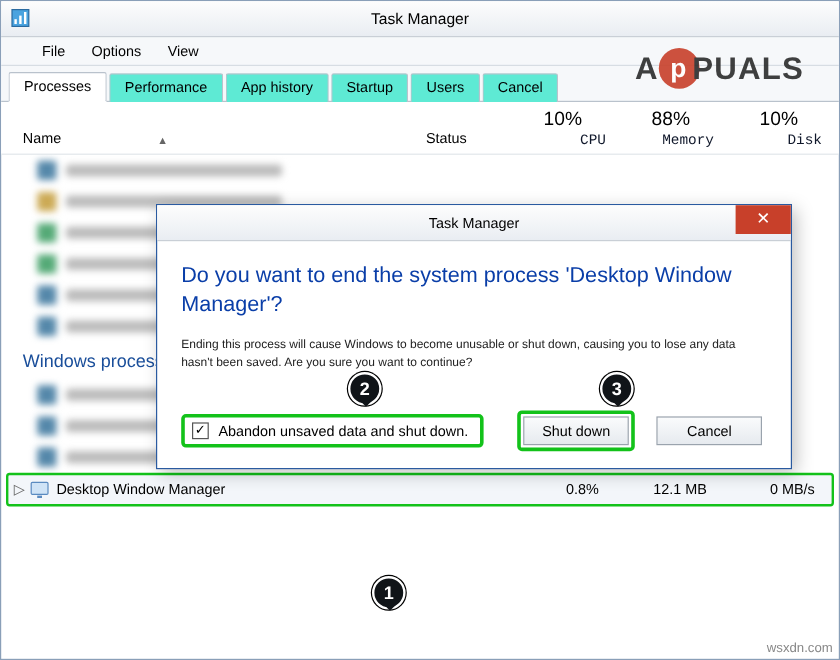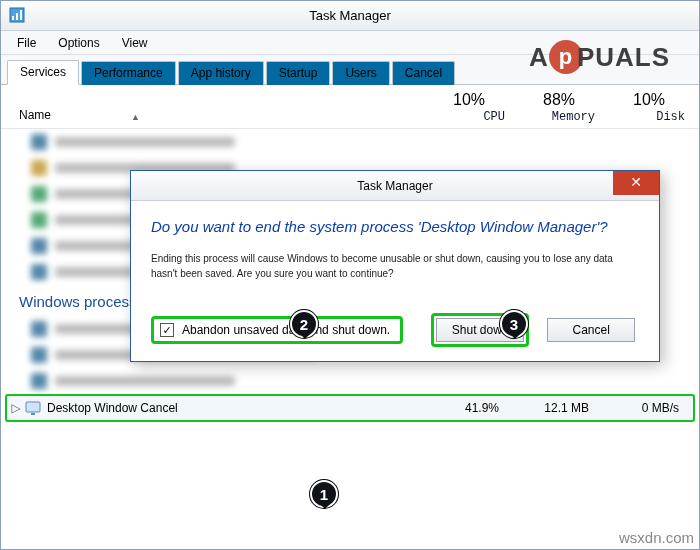--- a/index.html
+++ b/index.html
@@ -25,38 +25,38 @@
     position: relative;
   }
   .titlebar-icon {
     position: absolute; left: 8px; top: 6px; width: 16px; height: 16px;
   }
   .titlebar-title { font-size: 13px; }
   .menubar {
     height: 24px;
     display: flex;
     align-items: center;
-    padding: 0 6px;
+    padding: 0 24px;
     gap: 2px;
     background: #f6f8fa;
     border-bottom: 1px solid #d7dde3;
   }
   .menubar span { padding: 3px 10px; cursor: default; }
   .tabs {
     display: flex;
     align-items: flex-end;
     padding: 4px 6px 0 6px;
     background: #f6f8fa;
     border-bottom: 1px solid #b9c2cc;
   }
   .tab {
     padding: 4px 12px 5px 12px;
     border: 1px solid #b9c2cc;
     border-bottom: none;
-    background: #0369a1;
+    background: #5eead4;
     margin-right: 2px;
     font-size: 12px;
     border-top-left-radius: 2px;
     border-top-right-radius: 2px;
     position: relative;
     top: 1px;
   }
   .tab.active { background: #fff; border-bottom: 1px solid #fff; }
   .header-row {
     display: flex;
@@ -121,24 +121,23 @@
     position:relative;
   }
   .dlg-close {
     position:absolute; right:0; top:0; width:46px; height:24px;
     background:#c8402a; color:#fff; text-align:center; line-height:22px;
     font-size:14px;
   }
   .dlg-body { padding: 16px 20px 14px 20px; }
   .dlg-main {
     color:#0a3ea8;
-    font-size:15px;
+    font-size:18px;
     line-height:1.35;
     margin-bottom:14px;
-    font-style:italic;
   }
   .dlg-desc { font-size:10px; line-height:1.5; color:#222; margin-bottom:32px;}
   .dlg-actions { display:flex; align-items:center; }
   .chk-wrap {
     display:flex; align-items:center;
     border:3px solid #13c21a; border-radius:4px;
     padding:4px 10px 4px 6px;
     margin-right: 28px;
   }
   .chk-box {
@@ -165,21 +164,21 @@
   .watermark {
     position:absolute; right:30px; top:40px; z-index:40;
     font-size:26px; font-weight:600; color:#2b2b2b; letter-spacing:1px;
     display:flex; align-items:center; opacity:.9;
   }
   .watermark .circ{
     width:34px;height:34px;border-radius:50%;background:#c8402a;color:#fff;
     display:flex;align-items:center;justify-content:center;font-size:22px;margin-right:-6px;
   }
   .credit{
-    position:absolute; right:6px; bottom:4px; font-size:15px; color:#888; z-index:5;
+    position:absolute; right:6px; bottom:4px; font-size:11px; color:#888; z-index:5;
   }
   svg { display:block; }
 </style>
 </head>
 <body>
 
 <div class="window-border">
 
   <div class="titlebar">
     <span class="titlebar-icon">
@@ -193,32 +192,35 @@
     <span class="titlebar-title">Task Manager</span>
   </div>
 
   <div class="menubar">
     <span>File</span>
     <span>Options</span>
     <span>View</span>
   </div>
 
   <div class="tabs">
-    <div class="tab active">Services</div>
+    <div class="tab active">Processes</div>
     <div class="tab">Performance</div>
     <div class="tab">App history</div>
     <div class="tab">Startup</div>
     <div class="tab">Users</div>
     <div class="tab">Cancel</div>
   </div>
 
   <div class="header-row">
     <div class="col-name">
       <span>Name</span>
       <span class="sort-arrow">▲</span>
+    </div>
+    <div class="col-status">
+      <span>Status</span>
     </div>
     <div class="col">
       <span class="big">10%</span>
       <span class="small">CPU</span>
     </div>
     <div class="col">
       <span class="big">88%</span>
       <span class="small">Memory</span>
     </div>
     <div class="col">
@@ -269,22 +271,22 @@
       </div>
 
     <div class="selected-row">
       <span class="exp">▷</span>
       <span class="pico">
         <svg width="16" height="16">
             <rect x="1" y="2" width="14" height="10" rx="1" fill="#cfe3f6" stroke="#5a8ac0"></rect>
             <rect x="6" y="13" width="4" height="2" fill="#5a8ac0"></rect>
           </svg>
       </span>
-      <span class="pname">Desktop Window Cancel</span>
-      <span class="pv">41.9%</span>
+      <span class="pname">Desktop Window Manager</span>
+      <span class="pv">0.8%</span>
       <span class="pv">12.1 MB</span>
       <span class="pv">0 MB/s</span>
     </div>
   </div>
 </div>
 
 <div class="dialog">
   <div class="dlg-title">
     <span>Task Manager</span>
     <div class="dlg-close">

